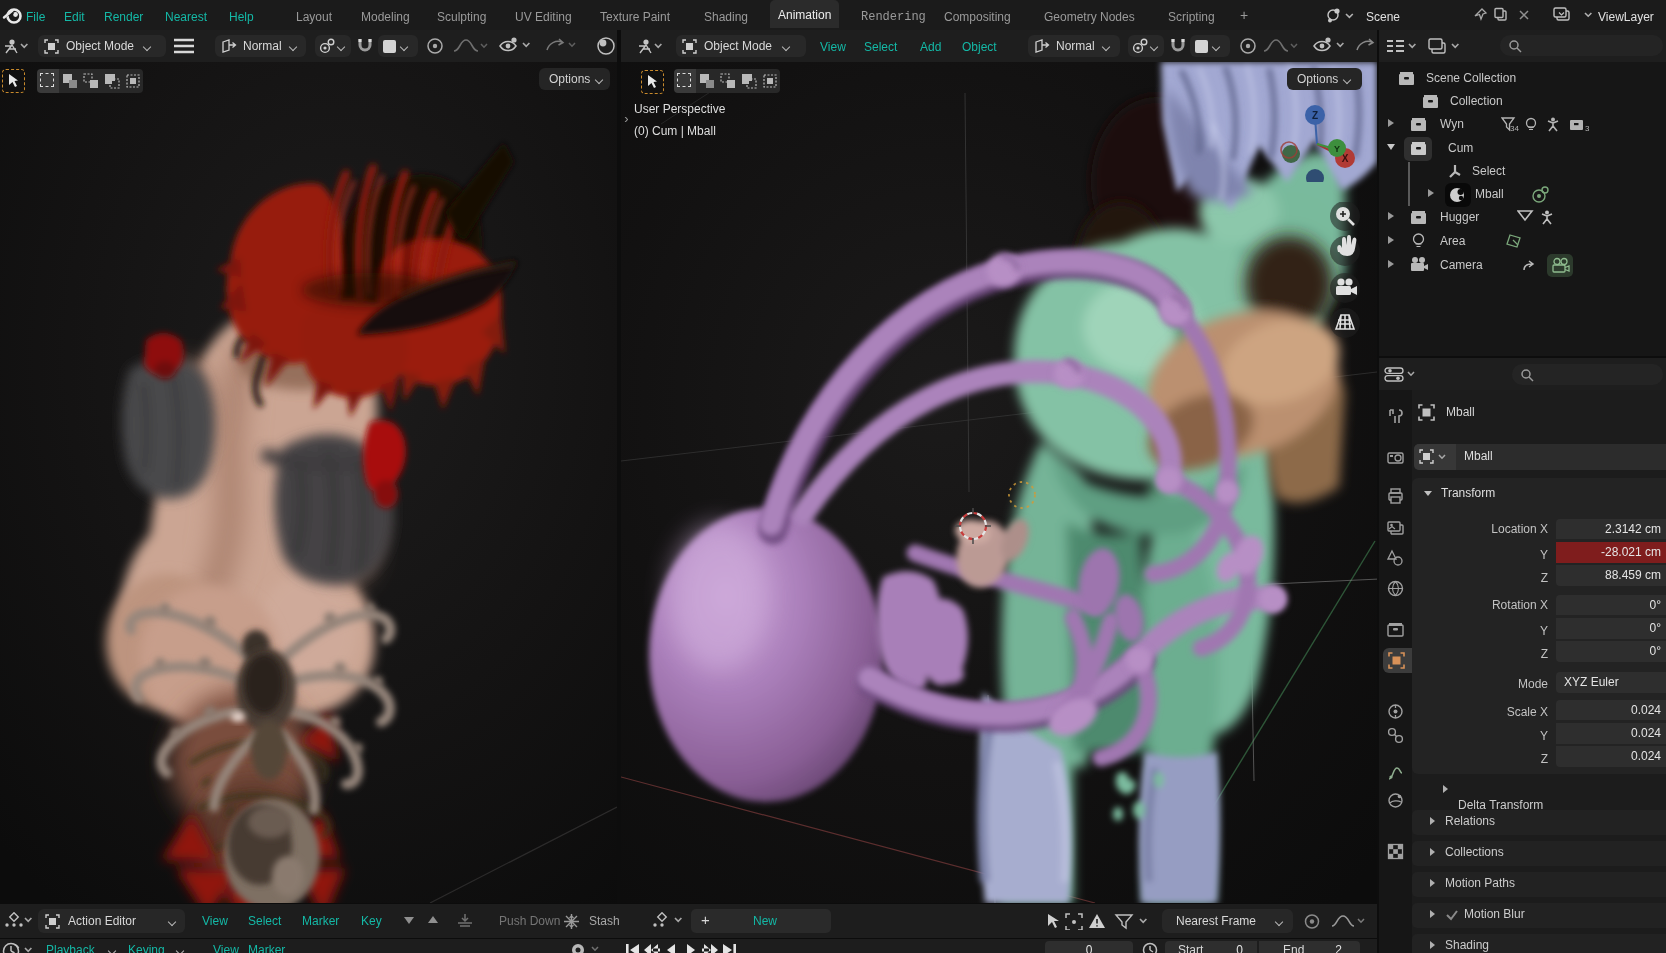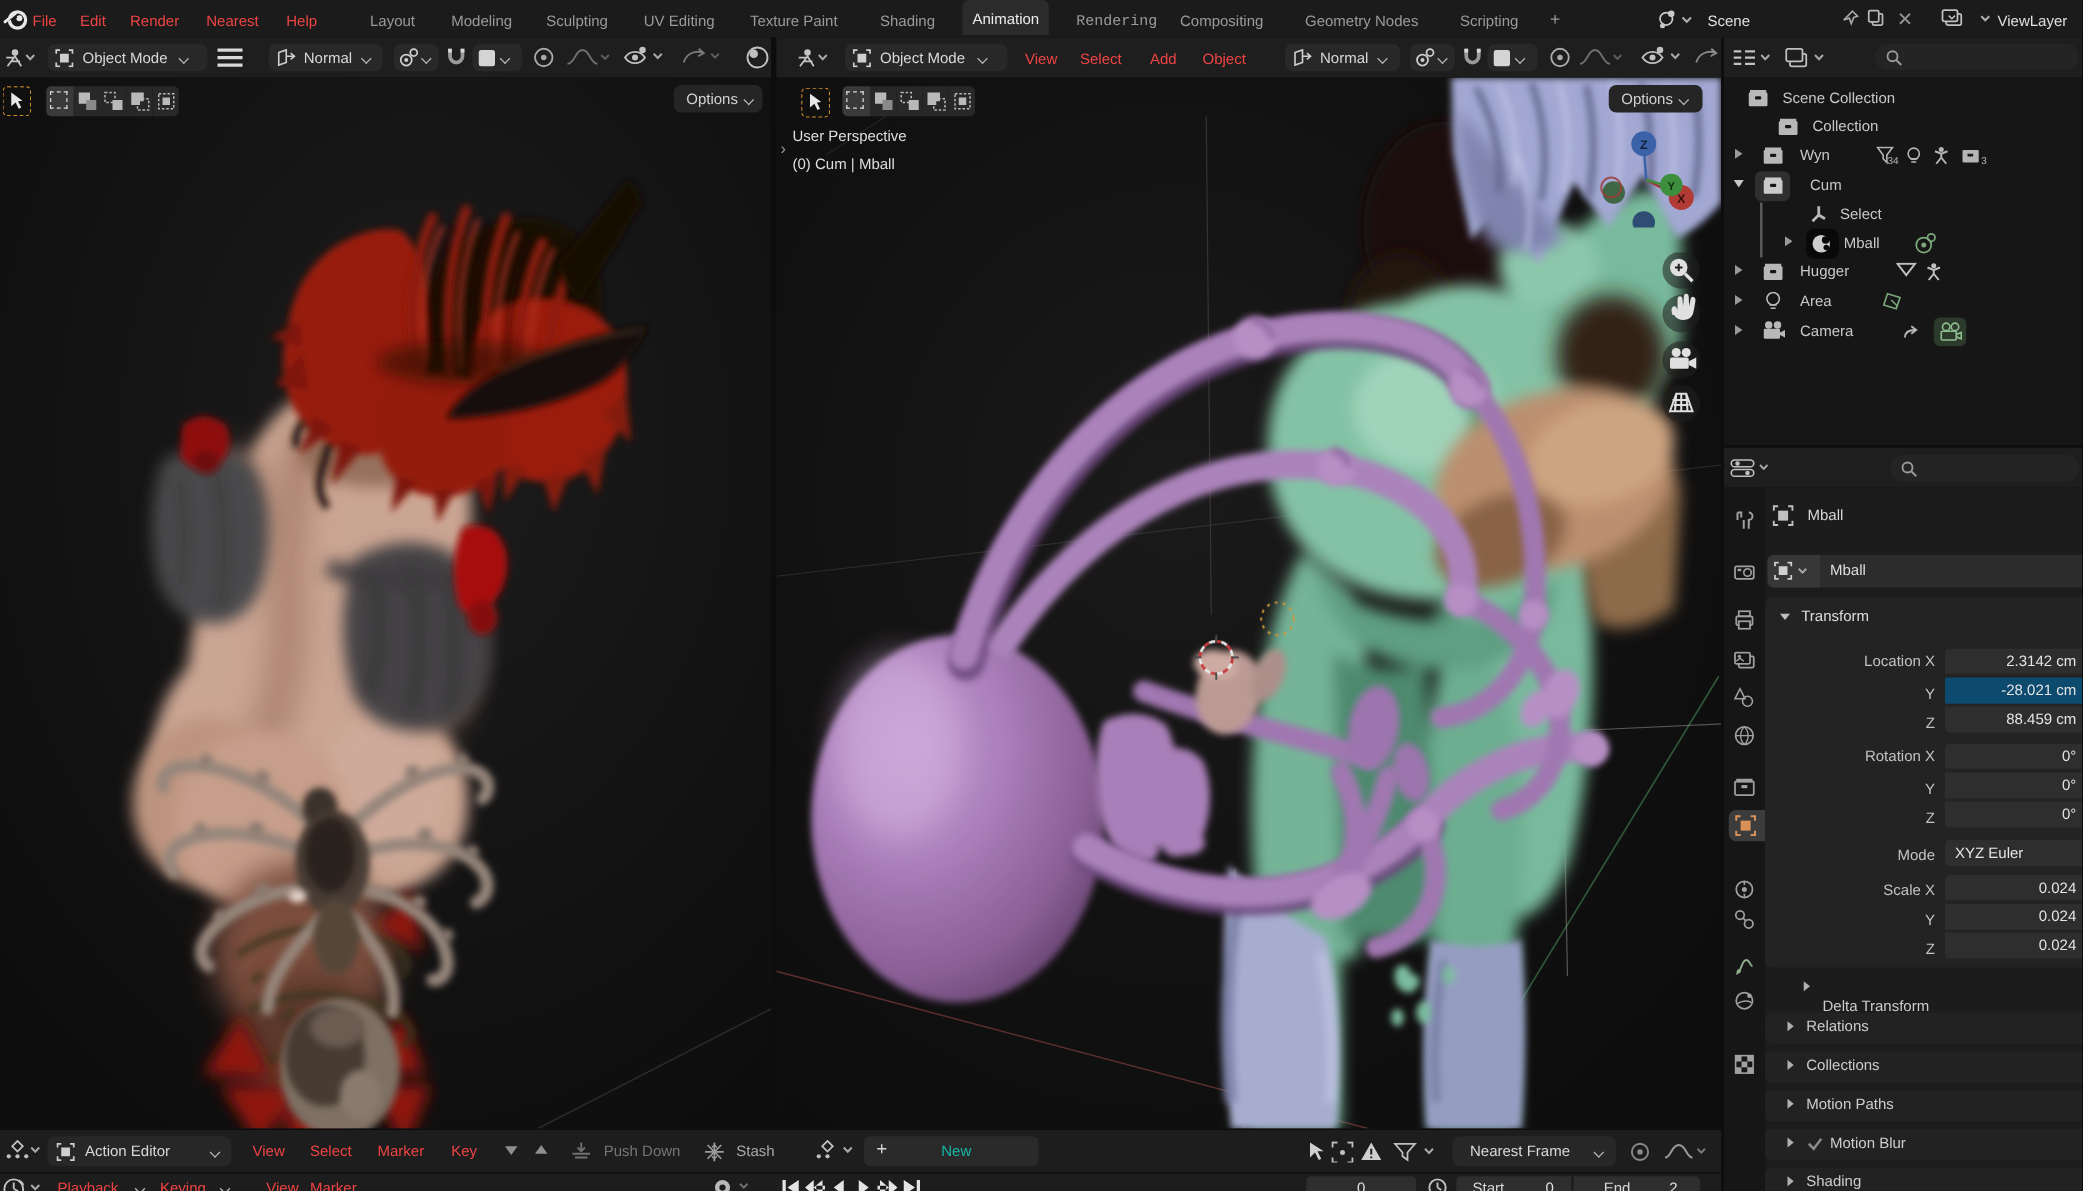--- a/index.html
+++ b/index.html
@@ -4,21 +4,21 @@
 <style>
   html,body{margin:0;padding:0;background:#000;}
   #app{position:relative;width:1666px;height:953px;overflow:hidden;
        font-family:"Liberation Sans",sans-serif;font-size:12px;color:#d0d0d0;
        background:#101010;}
   .abs{position:absolute;}
   .bar{position:absolute;background:#1d1d1d;}
   .pill{position:absolute;background:#282828;border-radius:6px;display:flex;align-items:center;color:#d8d8d8;}
   .chev{display:inline-block;width:9px;height:9px;position:relative;}
   .chev:after{content:"";position:absolute;left:1px;top:2px;width:5px;height:5px;border-right:1.6px solid #b8b8b8;border-bottom:1.6px solid #b8b8b8;transform:rotate(45deg);}
-  .mtxt{color:#ef4444;}
+  .mtxt{color:#14b8a6;}
   .tab{color:#9a9a9a;}
   .tab.on{color:#ececec;background:#2b2b2b;border-radius:5px 5px 0 0;}
   svg{display:block;}
 </style>
 </head>
 <body>
 <div id="app">
 
   <div class="bar" id="topbar" style="left:0;top:0;width:1666px;height:30px;background:#1b1b1b;border-bottom:1px solid #0e0e0e;">
     <svg class="abs" style="left:2px;top:5px;" width="22" height="20" viewBox="0 0 22 20">
@@ -417,21 +417,21 @@
       <span style="position:absolute;left:50px;top:5px;color:#dedede;">Mball</span>
     </div>
 
     <div class="abs" style="left:0px;top:88px;width:254px;height:296px;background:#232323;border-radius:6px 0 0 6px;"></div>
     <span class="abs" style="left:12px;top:96px;width:0;height:0;border-top:5px solid #c0c0c0;border-left:4px solid transparent;border-right:4px solid transparent;margin-top:5px;"></span>
     <span class="abs" style="left:29px;top:96px;color:#dedede;">Transform</span>
 
     <div class="abs" style="left:0;top:129px;width:136px;height:21px;text-align:right;color:#c2c2c2;padding-top:3px;box-sizing:border-box;">Location X</div>
     <div class="abs" style="left:144px;top:129px;width:110px;height:20px;background:#2e2e2e;border-radius:4px 0 0 0;text-align:right;color:#e4e4e4;"><span style="margin-right:5px;line-height:20px;">2.3142 cm</span></div>
     <div class="abs" style="left:0;top:155px;width:136px;height:21px;text-align:right;color:#c2c2c2;padding-top:3px;box-sizing:border-box;">Y</div>
-    <div class="abs" style="left:144px;top:152px;width:110px;height:21px;background:#0c4a6e;text-align:right;color:#e4e4e4;"><span style="margin-right:5px;line-height:20px;">-28.021 cm</span></div>
+    <div class="abs" style="left:144px;top:152px;width:110px;height:21px;background:#7f1d1d;text-align:right;color:#e4e4e4;"><span style="margin-right:5px;line-height:20px;">-28.021 cm</span></div>
     <div class="abs" style="left:0;top:178px;width:136px;height:21px;text-align:right;color:#c2c2c2;padding-top:3px;box-sizing:border-box;">Z</div>
     <div class="abs" style="left:144px;top:175px;width:110px;height:21px;background:#2e2e2e;border-radius:0 0 0 4px;text-align:right;color:#e4e4e4;"><span style="margin-right:5px;line-height:21px;">88.459 cm</span></div>
     <div class="abs" style="left:0;top:205px;width:136px;height:21px;text-align:right;color:#c2c2c2;padding-top:3px;box-sizing:border-box;">Rotation X</div>
     <div class="abs" style="left:144px;top:205px;width:110px;height:20px;background:#2e2e2e;border-radius:4px 0 0 0;text-align:right;color:#e4e4e4;"><span style="margin-right:5px;line-height:20px;">0°</span></div>
     <div class="abs" style="left:0;top:231px;width:136px;height:21px;text-align:right;color:#c2c2c2;padding-top:3px;box-sizing:border-box;">Y</div>
     <div class="abs" style="left:144px;top:228px;width:110px;height:21px;background:#2e2e2e;text-align:right;color:#e4e4e4;"><span style="margin-right:5px;line-height:20px;">0°</span></div>
     <div class="abs" style="left:0;top:254px;width:136px;height:21px;text-align:right;color:#c2c2c2;padding-top:3px;box-sizing:border-box;">Z</div>
     <div class="abs" style="left:144px;top:251px;width:110px;height:21px;background:#2e2e2e;border-radius:0 0 0 4px;text-align:right;color:#e4e4e4;"><span style="margin-right:5px;line-height:21px;">0°</span></div>
     <div class="abs" style="left:0;top:284px;width:136px;height:21px;text-align:right;color:#c2c2c2;padding-top:3px;box-sizing:border-box;">Mode</div>
     <div class="abs" style="left:144px;top:282px;width:110px;height:21px;background:#2e2e2e;border-radius:4px 0 0 4px;color:#e4e4e4;"><span style="margin-left:8px;line-height:21px;">XYZ Euler</span></div>
@@ -913,21 +913,21 @@
     <span class="abs mtxt" style="left:202px;top:10px;">View</span>
     <span class="abs mtxt" style="left:248px;top:10px;">Select</span>
     <span class="abs mtxt" style="left:302px;top:10px;">Marker</span>
     <span class="abs mtxt" style="left:361px;top:10px;">Key</span>
     <span class="abs" style="left:404px;top:13px;width:0;height:0;border-top:7px solid #8f8f8f;border-left:5.5px solid transparent;border-right:5.5px solid transparent;"></span>
     <span class="abs" style="left:428px;top:12px;width:0;height:0;border-bottom:7px solid #8f8f8f;border-left:5.5px solid transparent;border-right:5.5px solid transparent;"></span>
     <svg class="abs" style="left:456px;top:9px;" width="18" height="17" viewBox="0 0 18 17">
       <path d="M9,1 V7 M6,5 L9,8 L12,5" stroke="#707070" stroke-width="1.5" fill="none"></path>
       <path d="M2,10 h14 M4,13 h10" stroke="#707070" stroke-width="1.5"></path>
     </svg>
-    <span class="abs" style="left:483px;top:10px;color:#757575;">Push Down</span>
+    <span class="abs" style="left:499px;top:10px;color:#757575;">Push Down</span>
     <svg class="abs" style="left:563px;top:9px;" width="17" height="17" viewBox="0 0 17 17">
       <path d="M8.5,1 V16 M1,8.5 H16 M3,3 L14,14 M14,3 L3,14" stroke="#9a9a9a" stroke-width="1.4"></path>
       <path d="M8.5,3 L6.5,5 M8.5,3 L10.5,5 M8.5,14 L6.5,12 M8.5,14 L10.5,12" stroke="#9a9a9a" stroke-width="1.2"></path>
     </svg>
     <span class="abs" style="left:589px;top:10px;color:#a8a8a8;">Stash</span>
     <svg class="abs" style="left:652px;top:8px;" width="36" height="18" viewBox="0 0 36 18">
       <rect x="7" y="2" width="6" height="6" transform="rotate(45 10 5)" fill="none" stroke="#c0c0c0" stroke-width="1.4"></rect>
       <circle cx="3" cy="13" r="1.7" fill="#c0c0c0"></circle>
         <circle cx="10" cy="13" r="1.7" fill="#c0c0c0"></circle>
       <path d="M23,6 l3.2,3.4 l3.2,-3.4" stroke="#a8a8a8" stroke-width="1.6" fill="none"></path>

